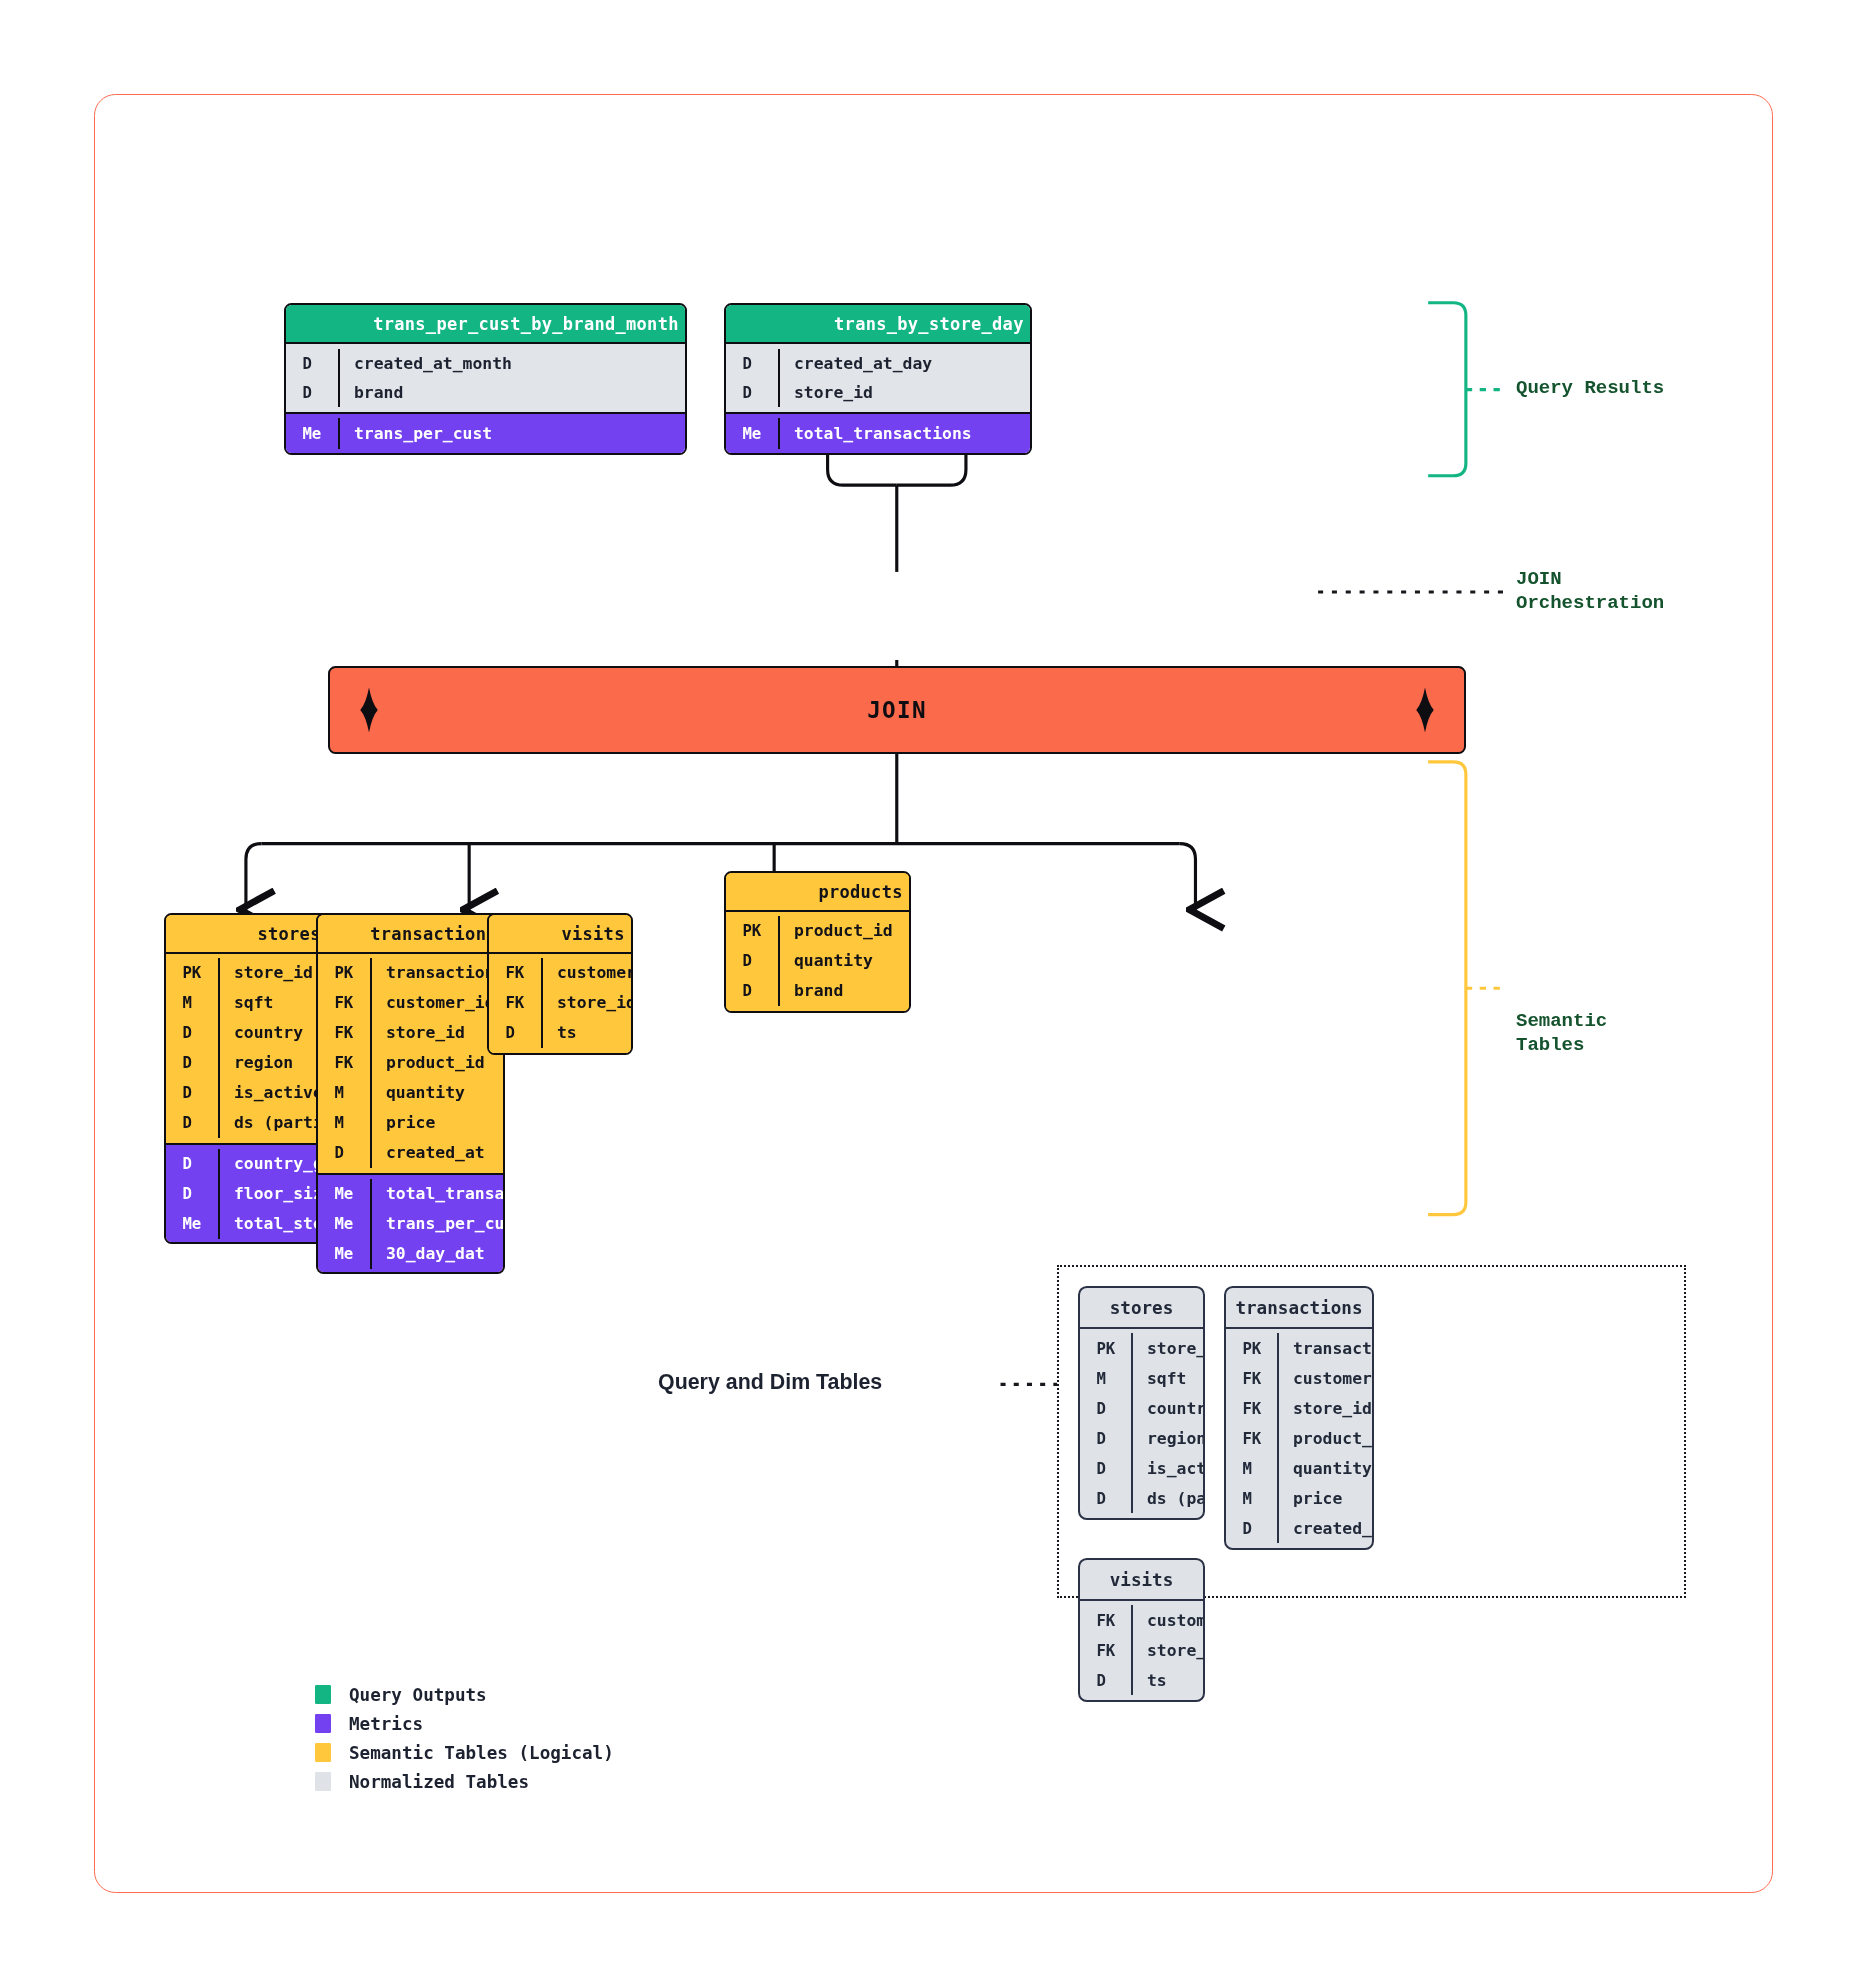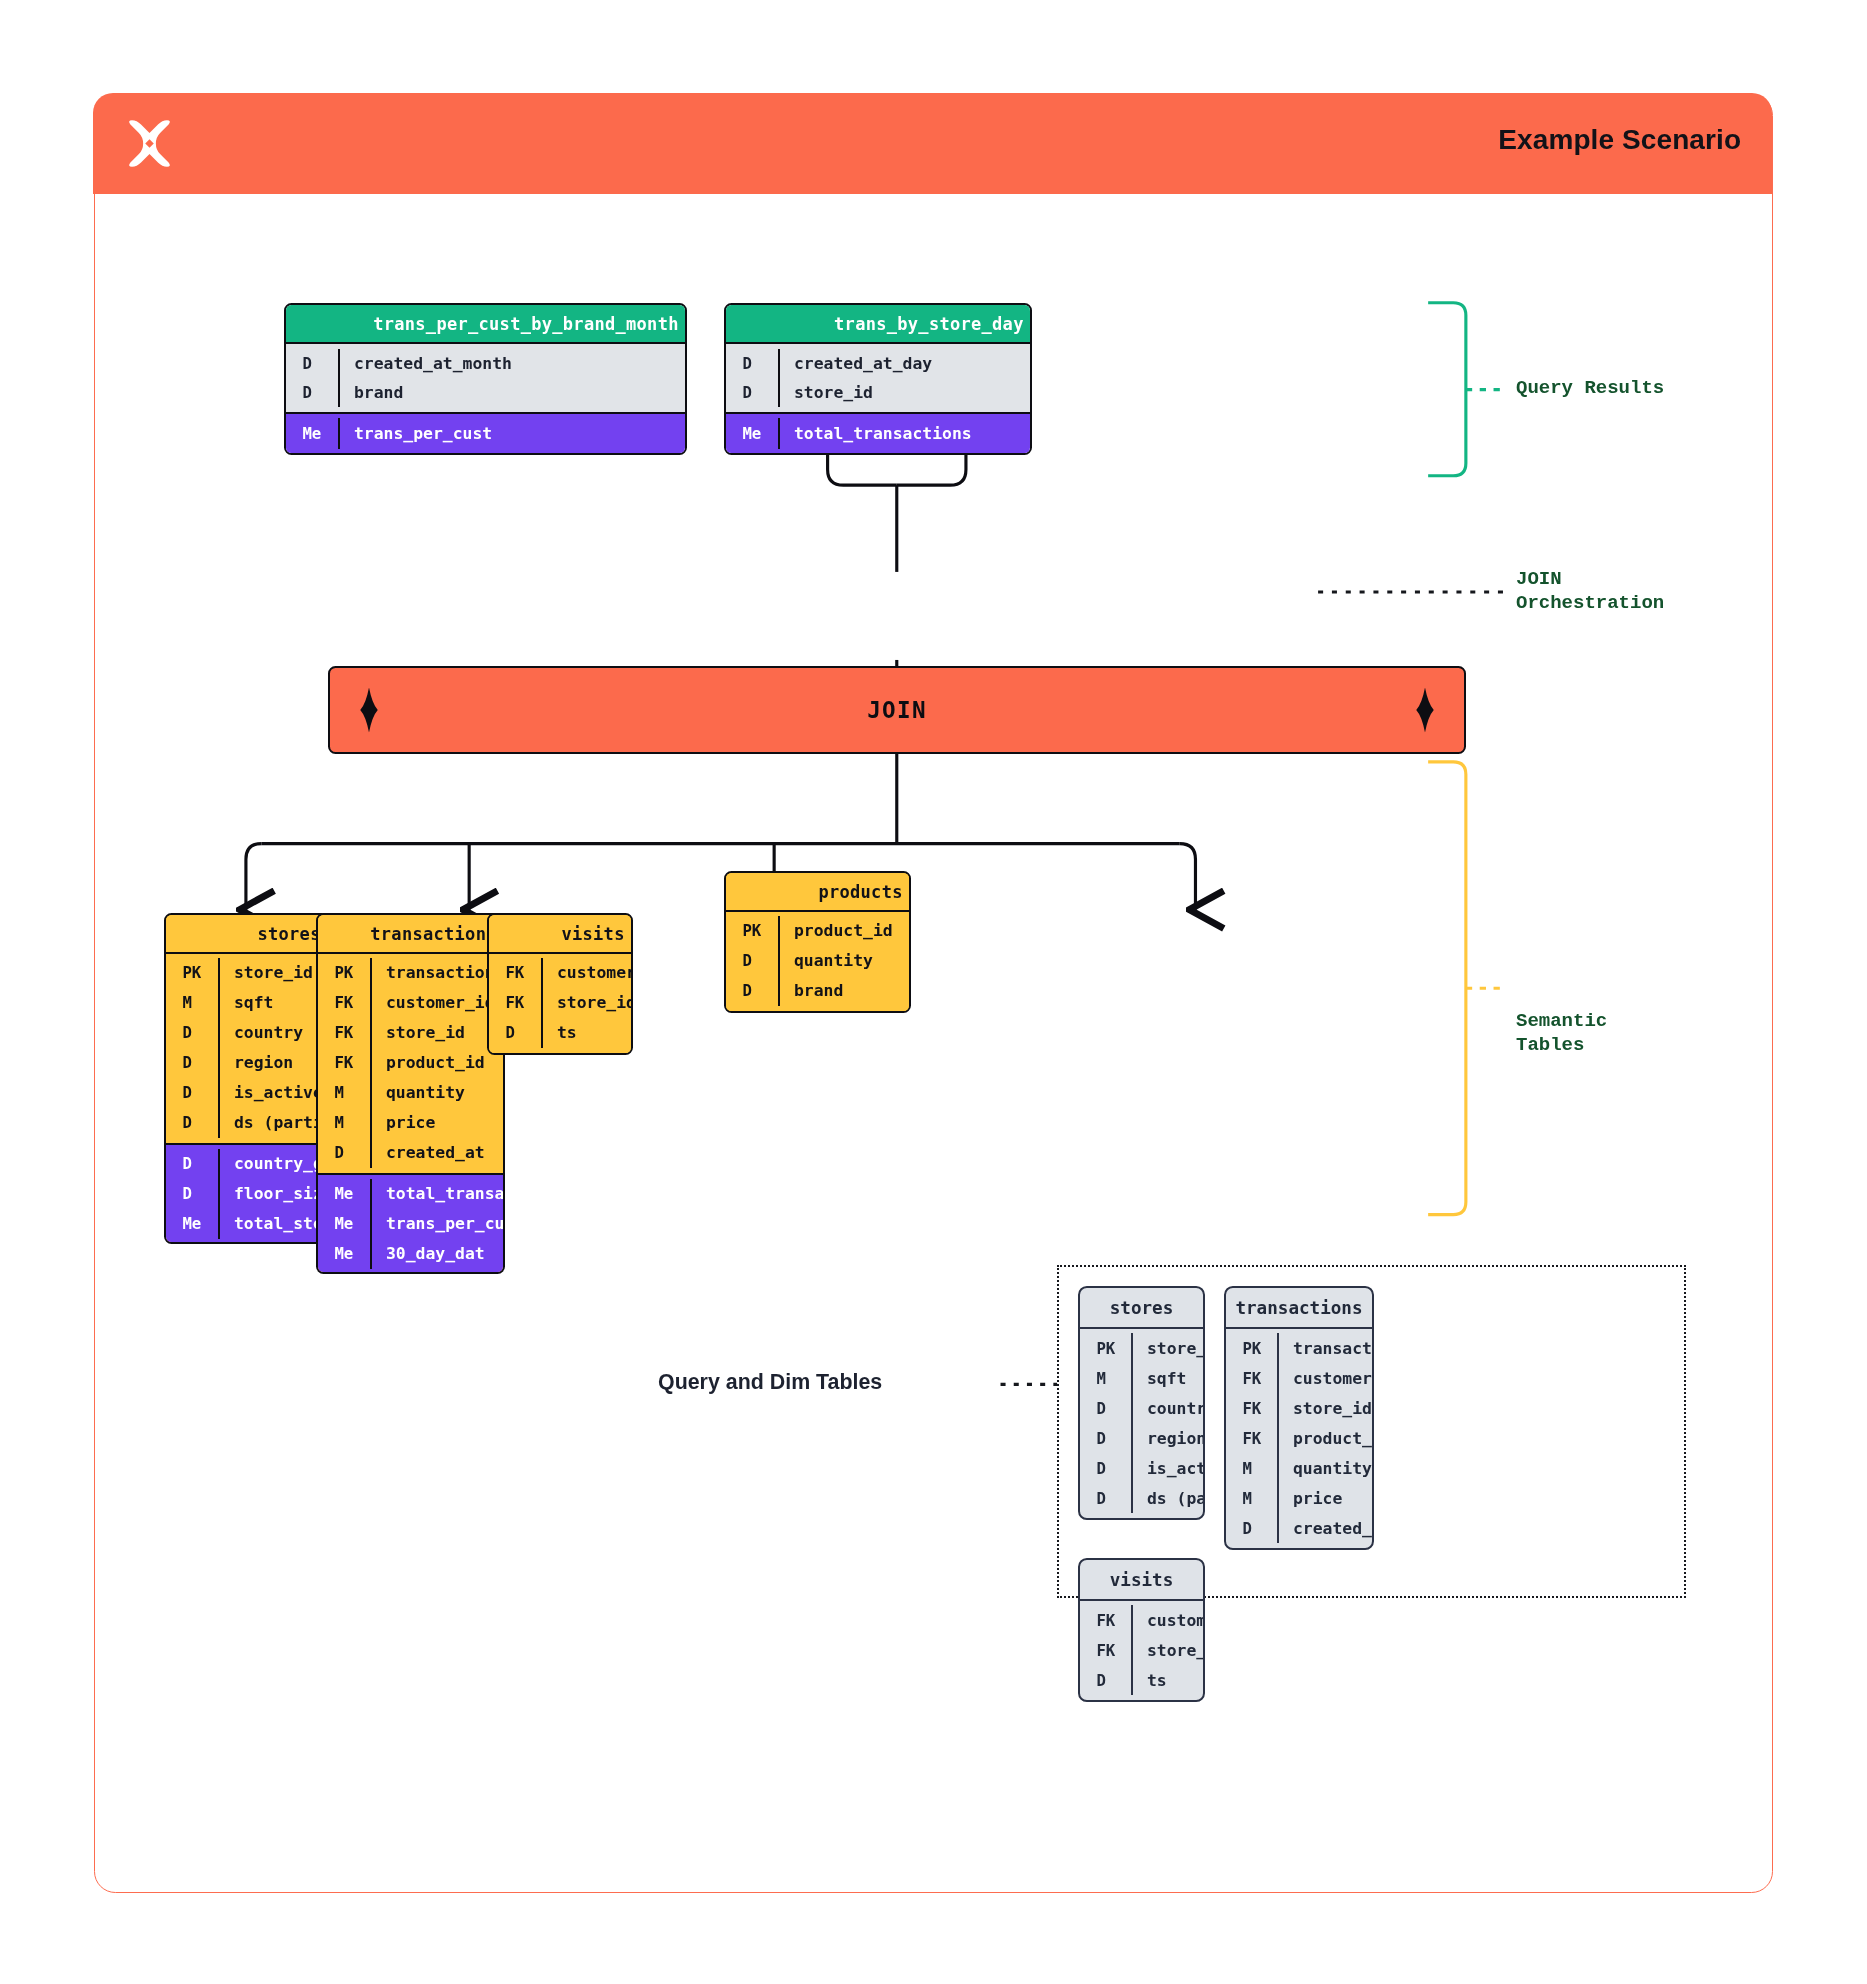--- a/index.html
+++ b/index.html
@@ -92,27 +92,20 @@
   .lg-row{display:flex;align-items:center;height:29px;}
   .lg-sw{width:16.4px;height:19px;flex:0 0 16.4px;margin-right:17.6px;border-radius:1.3px;}
   .lg-tx{font-size:17.6px;font-weight:bold;color:#1d2230;white-space:nowrap;}
 </style>
 </head>
 <body>
 
 <div class="page">
   <div class="card">
 
-    <div class="card-header">
-      <svg class="logo" viewBox="0 0 100 100">
-        <path d="M14 14 Q8 6 17 6 Q26 6 34 14 L50 30 L66 14 Q74 6 83 6 Q92 6 86 14 L70 30 Q62 38 62 50 Q62 62 70 70 L86 86 Q92 94 83 94 Q74 94 66 86 L50 70 L34 86 Q26 94 17 94 Q8 94 14 86 L30 70 Q38 62 38 50 Q38 38 30 30 Z" fill="#ffffff"></path>
-        <path d="M50 42 L58 50 L50 58 L42 50 Z" fill="#fc6a4c"></path>
-      </svg>
-      <div class="card-title">Example Scenario</div>
-    </div>
 
     <svg class="wires" viewBox="0 0 2670 2860">
       <defs>
         <marker id="ah-up" markerWidth="14" markerHeight="14" refX="7" refY="11" orient="auto">
           <path d="M1 12 L7 1 L13 12" fill="none" stroke="#0d0d12" stroke-width="2.2"></path>
         </marker>
         <marker id="ah-dn" markerWidth="14" markerHeight="14" refX="7" refY="11" orient="auto">
           <path d="M1 2 L7 13 L13 2" fill="none" stroke="#0d0d12" stroke-width="2.2"></path>
         </marker>
       </defs>
@@ -417,16 +410,34 @@
               <div class="v">store_id</div>
             </div>
           <div class="row">
               <div class="k colsep" style="height:30px;display:flex;align-items:center;border-right:2.5px solid #2b3245;">D</div>
               <div class="v">ts</div>
             </div>
         </div>
       </div>
     </div>
 
+    <div class="legend">
+      <div class="lg-row">
+        <div class="lg-sw" style="background:#13b583;"></div>
+        <div class="lg-tx">Query Outputs</div>
+      </div>
+      <div class="lg-row">
+        <div class="lg-sw" style="background:#7341f0;"></div>
+        <div class="lg-tx">Metrics</div>
+      </div>
+      <div class="lg-row">
+        <div class="lg-sw" style="background:#ffc73c;"></div>
+        <div class="lg-tx">Semantic Tables (Logical)</div>
+      </div>
+      <div class="lg-row">
+        <div class="lg-sw" style="background:#dfe3e8;"></div>
+        <div class="lg-tx">Normalized Tables</div>
+      </div>
+    </div>
 
   </div>
 </div>
 
 
 </body></html>

